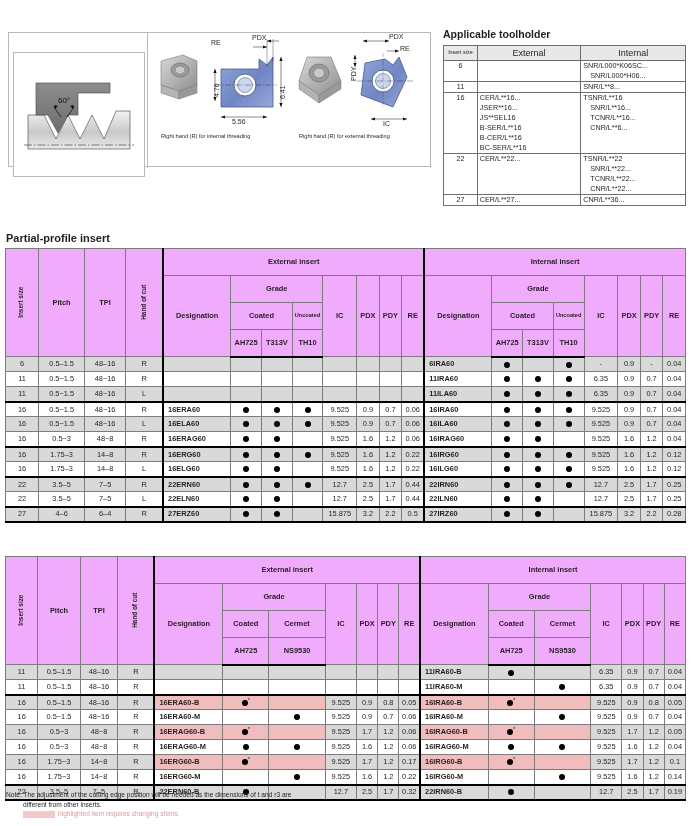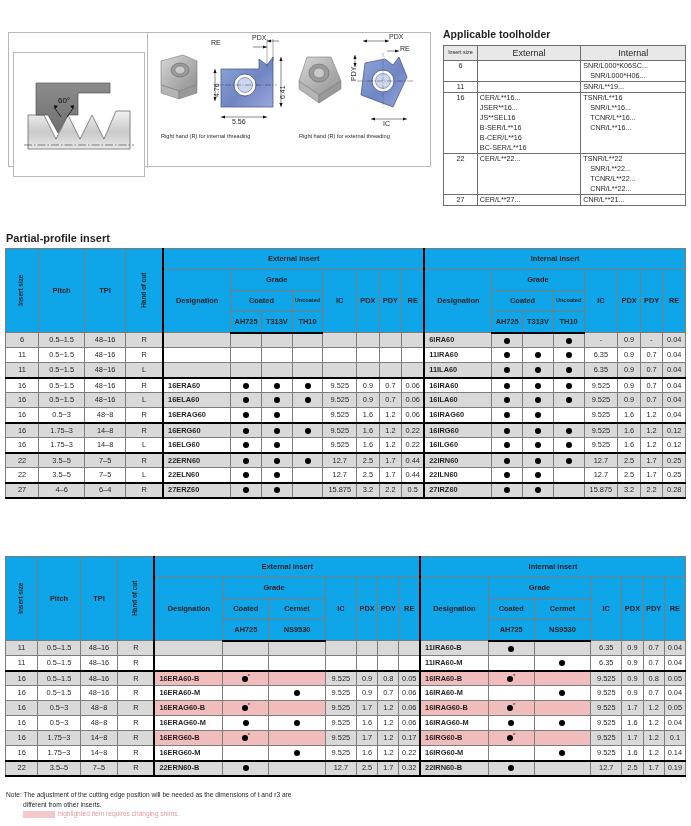--- a/index.html
+++ b/index.html
@@ -98,24 +98,24 @@
 
   table.ins th, table.ins td {
     border: 1px solid #7c7c7c;
     padding: 0;
     text-align: center;
     vertical-align: middle;
     font-weight: normal;
     line-height: 1;
   }
   table.ins thead th {
-    background: #0ea5e9;
+    background: #f0abfc;
     font-size: 7.4px;
     font-weight: bold;
-    height: 21px;
+    height: 27px;
   }
   table.ins thead th.tiny { font-size: 5.6px; }
   table.ins thead th.vert {
     font-size: 6.4px;
     white-space: nowrap;
   }
   table.ins thead th.vert span {
     display: inline-block;
     transform: rotate(-90deg);
     font-weight: bold;
@@ -295,59 +295,59 @@
           <td class="ext">&nbsp;</td>
           <td class="int">
             <div class="">SNR/L000*K06SC...</div>
             <div class="ind">SNR/L000*H06...</div>
           </td>
         </tr>
         <tr>
           <td class="sz">11</td>
           <td class="ext">&nbsp;</td>
           <td class="int">
-            <div class="">SNR/L**19...</div>
+            <div class="">SNR/L**8...</div>
           </td>
         </tr>
         <tr>
           <td class="sz">16</td>
           <td class="ext">
             <div>CER/L**16...</div>
             <div>JSER**16...</div>
             <div>JS**SEL16</div>
             <div>B-SER/L**16</div>
             <div>B-CER/L**16</div>
             <div>BC-SER/L**16</div>
           </td>
           <td class="int">
             <div class="">TSNR/L**16</div>
             <div class="ind">SNR/L**16...</div>
             <div class="ind">TCNR/L**16...</div>
-            <div class="ind">CNR/L**16...</div>
+            <div class="ind">CNR/L**6...</div>
           </td>
         </tr>
         <tr>
           <td class="sz">22</td>
           <td class="ext">
             <div>CER/L**22...</div>
           </td>
           <td class="int">
             <div class="">TSNR/L**22</div>
             <div class="ind">SNR/L**22...</div>
             <div class="ind">TCNR/L**22...</div>
             <div class="ind">CNR/L**22...</div>
           </td>
         </tr>
         <tr>
           <td class="sz">27</td>
           <td class="ext">
             <div>CER/L**27...</div>
           </td>
           <td class="int">
-            <div class="">CNR/L**21...</div>
+            <div class="">CNR/L**36...</div>
           </td>
         </tr>
       </tbody>
   </table>
 
   <div class="sec-title" id="sec1-title">Partial-profile insert</div>
   <table class="ins" id="tbl1">
     <thead>
       <tr>
         <th rowspan="4" class="vert" style="width:16px;"><span>Insert size</span></th>

